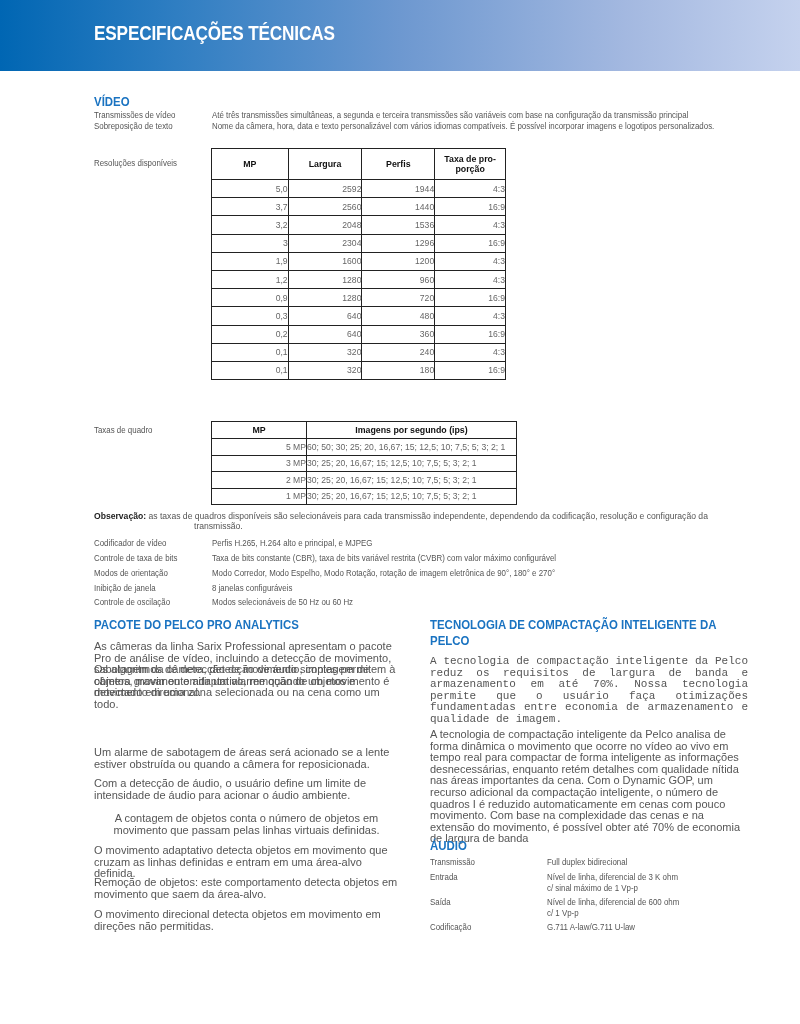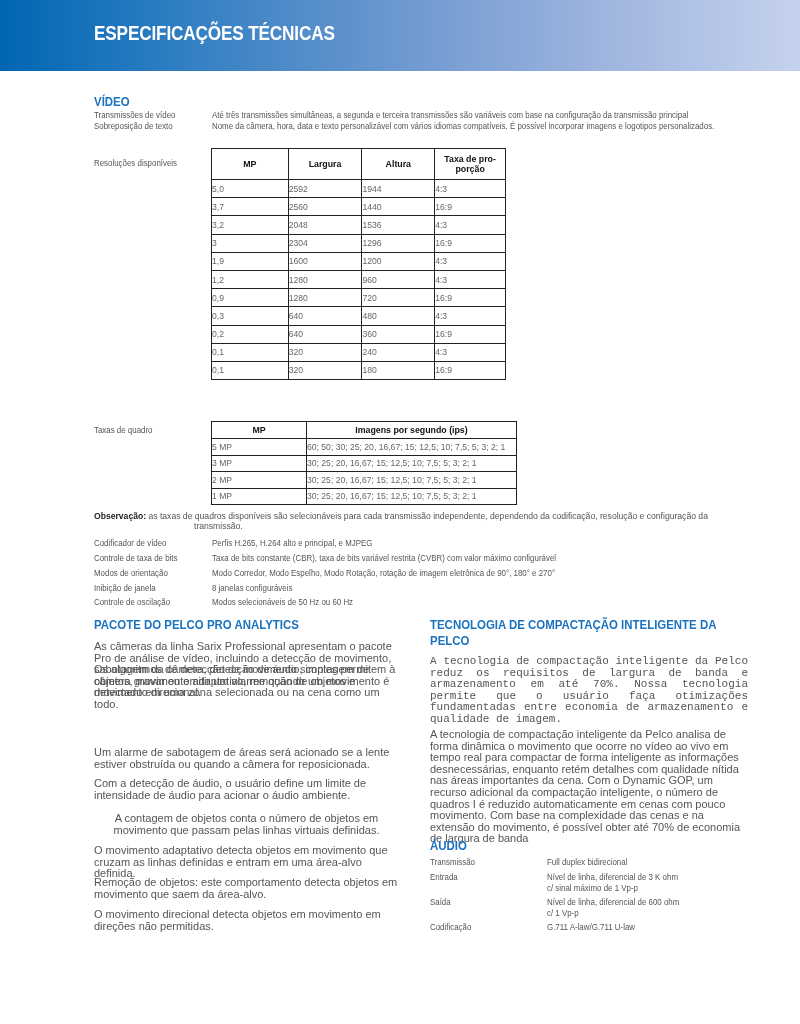--- a/index.html
+++ b/index.html
@@ -31,21 +31,21 @@
   }
   table.grid {
     position: absolute; border-collapse: collapse;
     font-size: 8.6px; color: #666;
   }
   table.grid th {
     font-weight: bold; color: #111; border: 1.3px solid #222;
     font-size: 8.8px; padding: 0; line-height: 10px;
   }
   table.grid td {
-    border: 1.3px solid #222; text-align: left; padding: 0;
+    border: 1.3px solid #222; text-align: right; padding: 0;
   }
   #res-table { left: 211px; top: 148px; width: 295px; }
   #res-table th { height: 30px; }
   #res-table td { height: 17.2px; }
   #res-table col.c1 { width: 77px; }
   #res-table col.c2 { width: 74px; }
   #res-table col.c3 { width: 73px; }
   #res-table col.c4 { width: 71px; }
   #fps-table { left: 211px; top: 421px; width: 306px; }
   #fps-table th { height: 16px; }
@@ -82,21 +82,21 @@
   <colgroup>
       <col class="c1">
       <col class="c2">
       <col class="c3">
       <col class="c4">
     </colgroup>
   <thead>
       <tr>
         <th>MP</th>
         <th>Largura</th>
-        <th>Altura</th>
+        <th>Perfis</th>
         <th>Taxa de pro-porção</th>
       </tr>
     </thead>
   <tbody>
       <tr>
         <td>5,0</td>
         <td>2592</td>
         <td>1944</td>
         <td>4:3</td>
       </tr>

